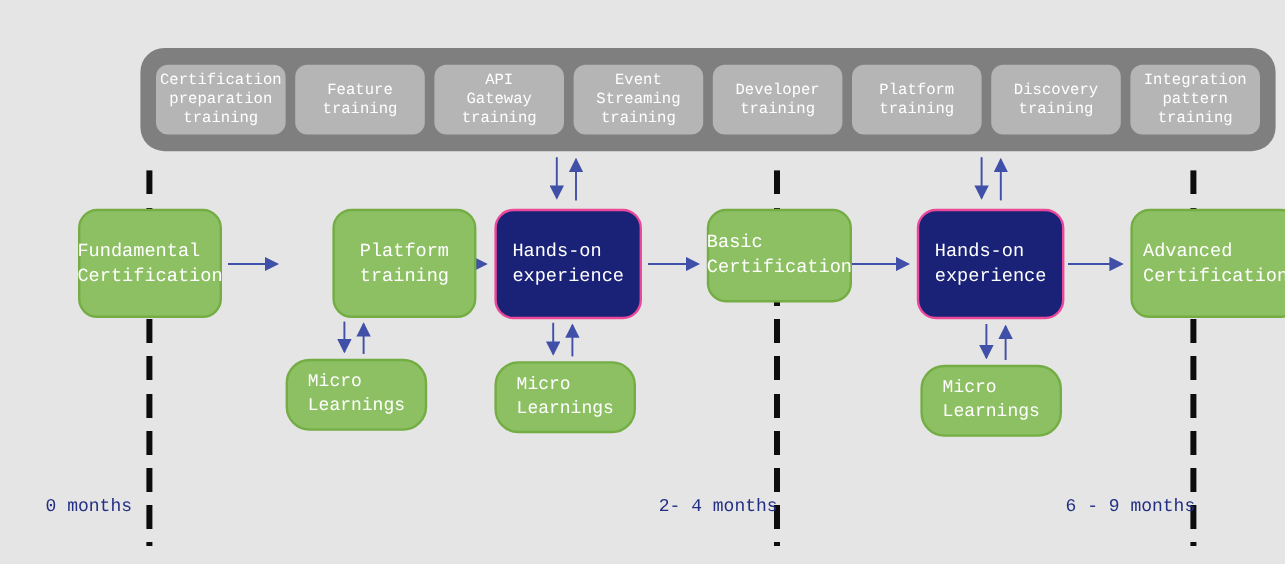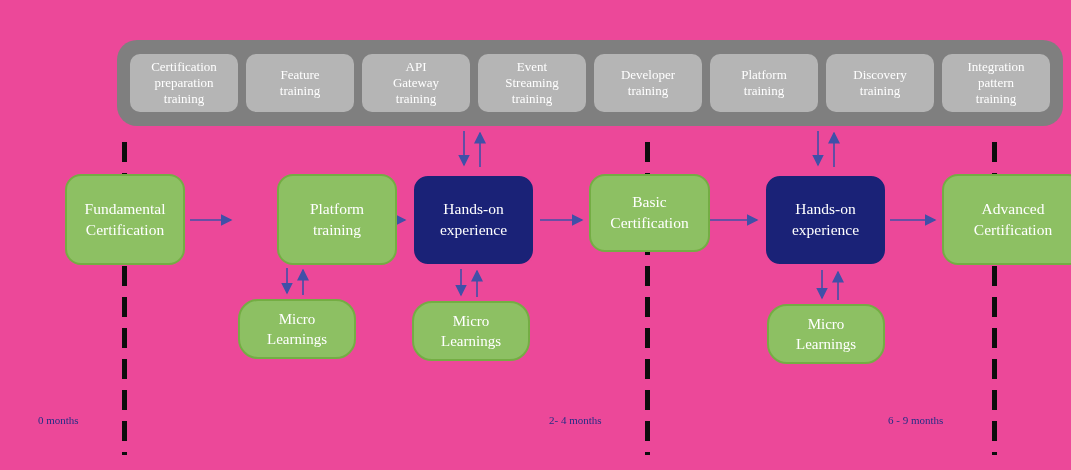--- a/index.html
+++ b/index.html
@@ -1,18 +1,18 @@
 <!DOCTYPE html>
 <html><head>
 <meta charset="utf-8">
 <style>
   html,body{margin:0;padding:0;background:#ffffff;}
   #canvas{
-    position:relative;width:1071px;height:470px;background:#ec4899;overflow:hidden;
-    font-family:Liberation Serif, serif;
+    position:relative;width:1071px;height:470px;background:#e5e5e5;overflow:hidden;
+    font-family:Liberation Mono, monospace;
   }
   
   .banner{
     position:absolute;left:117px;top:40px;width:946px;height:86px;
     background:#7f7f7f;border-radius:20px;
     display:flex;align-items:center;gap:8px;padding:0 13px;box-sizing:border-box;
     z-index:2;
   }
   .banner-item{
     flex:1 1 0;height:58px;background:#b5b5b5;border-radius:10px;
@@ -22,40 +22,40 @@
   }
   
   .dash{
     position:absolute;top:142px;width:5px;height:313px;z-index:0;
     background:repeating-linear-gradient(to bottom,#0d0d0d 0 20px,transparent 20px 31px);
   }
   #dash-1{left:122px;} #dash-2{left:645px;} #dash-3{left:992px;}
   
   .node{
     position:absolute;display:flex;align-items:center;justify-content:center;
-    color:#ffffff;font-size:15.5px;line-height:1.35;text-align:center;
+    color:#ffffff;font-size:15.5px;line-height:1.35;
     border-radius:16px;box-sizing:border-box;white-space:pre-line;z-index:2;
   }
   .green{background:#8dc063;border:2px solid #74ad44;}
   .navy{background:#1a2277;border:2px solid #ec4899;}
   #node-fundamental{left:65px;top:174px;width:120px;height:91px;}
   #node-platform{left:237px;top:174px;width:120px;height:91px;margin-left:40px;}
   #node-handson1{left:412px;top:174px;width:123px;height:92px;}
   #node-basic{left:589px;top:174px;width:121px;height:78px;}
   #node-handson2{left:764px;top:174px;width:123px;height:92px;}
   #node-advanced{left:942px;top:174px;width:142px;height:91px;}
   .micro{border-radius:20px;width:118px;height:60px;font-size:15px;}
   #node-ml1{left:238px;top:299px;}
   #node-ml2{left:412px;top:301px;}
   #node-ml3{left:767px;top:304px;}
   
   #arrows{position:absolute;left:0;top:0;z-index:1;pointer-events:none;}
   
   .tl-label{
-    position:absolute;top:414px;color:#232e85;font-size:11px;z-index:2;
+    position:absolute;top:414px;color:#232e85;font-size:15px;z-index:2;
   }
   #tl-label-1{left:38px;} #tl-label-2{left:549px;text-align:right;} #tl-label-3{left:888px;}
 </style>
 </head>
 <body>
 
 <div id="canvas">
 
   <div class="dash" id="dash-1"></div>
   <div class="dash" id="dash-2"></div>

